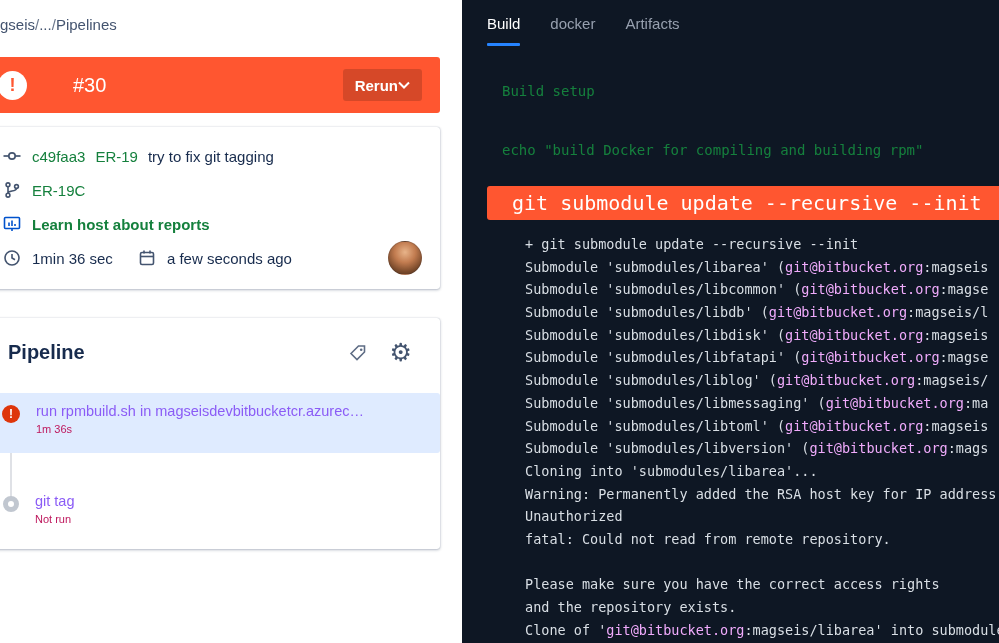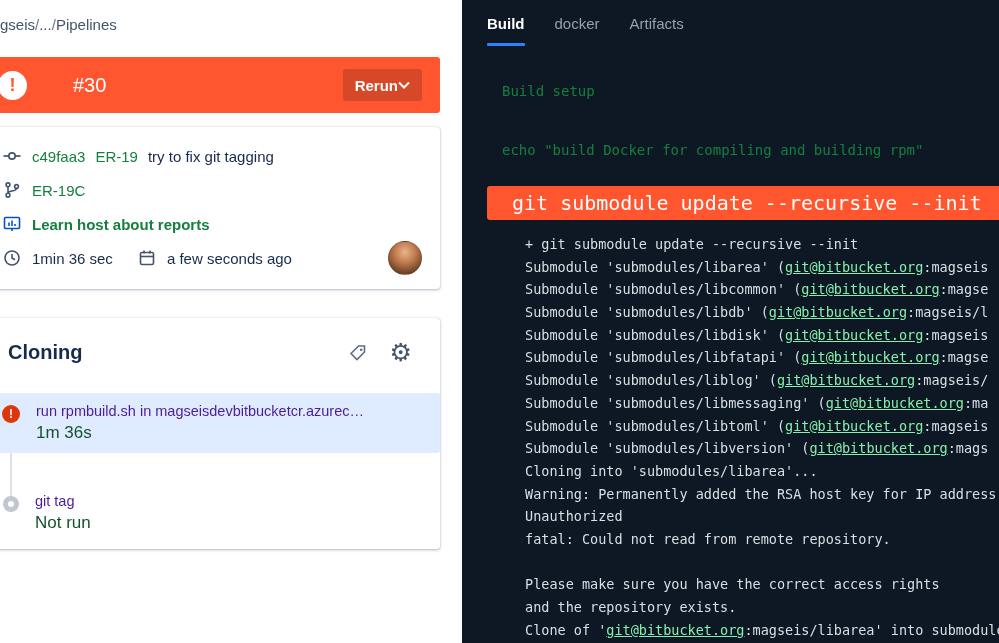--- a/index.html
+++ b/index.html
@@ -49,49 +49,49 @@
 
   .steps { position:relative; margin-top:28px; }
   .step-connector { position:absolute; left:26px; top:57px; width:2px; height:48px;
     background:#DFE1E6; z-index:0; }
   .step-row { position:relative; z-index:1; display:flex; gap:16px; cursor:pointer; }
   .step-row.selected { background:#DFEBFF; border-radius:3px; height:60px;
     padding:10px 16px 10px 18px; }
   .step-status-failed { width:18px; height:18px; border-radius:50%; background:#DE350B;
     color:#fff; font-size:12px; font-weight:700; display:flex; align-items:center;
     justify-content:center; margin-top:2px; flex:0 0 auto; }
-  .step-title { font-size:14.5px; color:#4c1d95; white-space:nowrap; overflow:hidden;
+  .step-title { font-size:14.5px; color:#8b5cf6; white-space:nowrap; overflow:hidden;
     text-overflow:ellipsis; max-width:380px; }
-  .step-sub { font-size:17px; color:#14532d; margin-top:4px; }
+  .step-sub { font-size:11px; color:#be185d; margin-top:4px; }
   .step-row.notrun { margin-top:26px; padding:14px 16px 14px 19px; height:54px; }
   .step-status-pending { width:16px; height:16px; border-radius:50%;
     border:5px solid #C1C7D0; background:#fff; margin-top:3px; flex:0 0 auto; }
 
   
   .log-panel { position:absolute; top:0; left:462px; width:537px; height:643px;
     background:#0E1724; overflow:hidden; }
   .tab-bar { display:flex; gap:30px; padding-left:25px; height:46px; align-items:stretch; }
   .tab { font-size:15px; color:#97A0AF; display:flex; align-items:center; position:relative;
     cursor:pointer; }
-  .tab.active { color:#FFFFFF; font-weight:700; }
+  .tab.active { color:#FFFFFF; font-weight:400; }
   .tab.active::after { content:""; position:absolute; left:0; right:0; bottom:0; height:3px;
     background:#2684FF; border-radius:1px; }
 
   .mono { font-family:"DejaVu Sans Mono", monospace; }
   .log-section { font-size:14px; color:#15803d; padding-left:40px; cursor:pointer;
     white-space:pre; }
   .sec-setup { margin-top:37px; }
   .sec-echo { margin-top:43px; }
   .cmd-bar { margin-top:28px; margin-left:25px; width:calc(100% - 25px); height:34px;
     background:#FF5630; border-radius:3px 0 0 3px; display:flex; align-items:center;
     padding-left:25px; font-size:20px; color:#fff; cursor:pointer; white-space:pre; }
   .log-lines { margin-top:13px; padding-left:63px; font-size:13.5px; line-height:22.7px;
     color:#D9DFE5; white-space:pre; }
   .log-line { height:22.7px; }
-  .log-link { text-decoration:underline; color:#86efac; cursor:pointer; }
+  .log-link { color:#f0abfc; cursor:pointer; }
 </style>
 </head>
 <body>
 
 <div class="page">
 
   <div class="left-panel">
 
     <nav class="breadcrumb">
       <a>gseis</a>
@@ -164,21 +164,21 @@
             <line x1="12" y1="1.5" x2="12" y2="4.5" stroke="#44546F" stroke-width="1.6"></line>
           </svg>
         </span>
         <span>a few seconds ago</span>
         <span class="avatar"></span>
       </div>
     </section>
 
     <section class="pipeline-card">
       <div class="pipeline-header">
-        <span class="pipeline-title">Cloning</span>
+        <span class="pipeline-title">Pipeline</span>
         <span class="tag-wrap">
           <svg width="20" height="20" viewBox="0 0 20 20">
             <path d="M3 10.5 L10.5 3 H16.5 V9 L9 16.5 Z" fill="none" stroke="#5E6C84" stroke-width="1.6"></path>
             <circle cx="13.2" cy="6.8" r="1.3" fill="#5E6C84"></circle>
           </svg>
         </span>
         <span class="gear">⚙</span>
       </div>
 
       <div class="steps">

